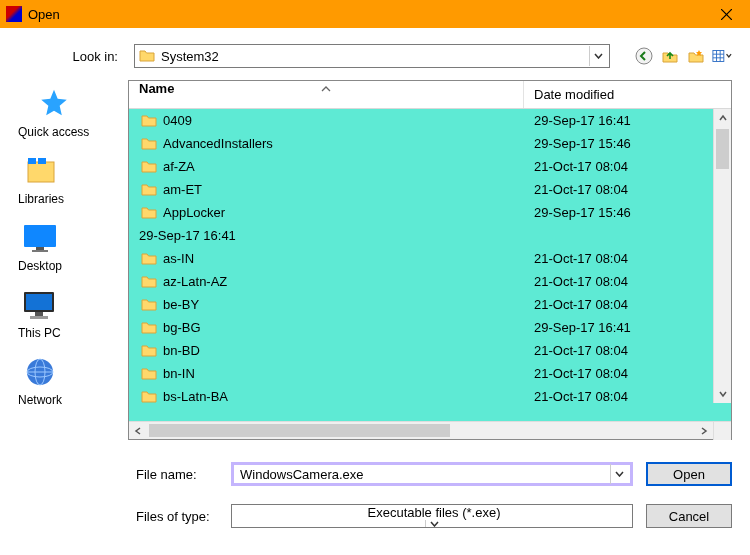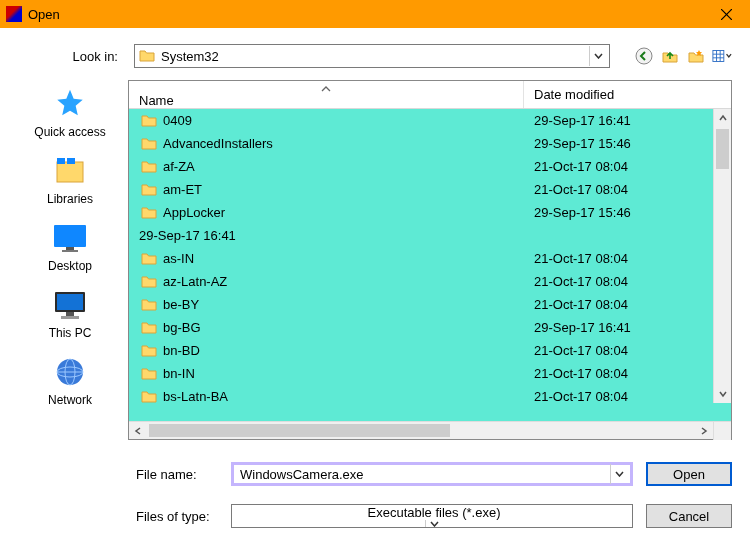--- a/index.html
+++ b/index.html
@@ -18,28 +18,28 @@
 .look-in { flex:1; display:flex; align-items:center; border:1px solid #7a7a7a; height:24px; background:#fff; padding:0 2px 0 4px; }
 .look-in .folder-icon { width:16px; height:16px; margin-right:6px; }
 .look-in .txt { flex:1; }
 .look-in .dd { width:18px; height:20px; display:flex; align-items:center; justify-content:center; border-left:1px solid #ccc; cursor:pointer; }
 
 .tool-icons { display:flex; gap:6px; margin-left:8px; }
 .tool-icons .ti { width:20px; height:20px; display:flex; align-items:center; justify-content:center; cursor:pointer; }
 
 .body-row { display:flex; margin-top:12px; gap:6px; }
 
-.places { width: 104px; display:flex; flex-direction:column; align-items:center; gap:14px; padding-top:6px; }
+.places { width: 104px; display:flex; flex-direction:column; align-items:flex-start; gap:14px; padding-top:6px; }
 .place { display:flex; flex-direction:column; align-items:center; gap:3px; cursor:pointer; }
 .place .pl-icon { width:36px; height:36px; display:flex; align-items:center; justify-content:center; }
 .place .pl-label { font-size:12px; text-align:center; }
 
 .list-area { flex:1; border:1px solid #888; display:flex; flex-direction:column; height: 360px; }
 .list-head { display:flex; align-items:center; height:28px; border-bottom:1px solid #d9d9d9; position:relative; background:#fff; }
-.col-name { width: 395px; padding-left:10px; border-right:1px solid #e3e3e3; height:100%; display:flex; align-items:flex-end; position:relative; }
+.col-name { width: 395px; padding-left:10px; border-right:1px solid #e3e3e3; height:100%; display:flex; align-items:flex-start; position:relative;font-weight:bold; }
 .col-date { flex:1; padding-left:10px; height:100%; display:flex; align-items:center; }
 .sort-arrow { position:absolute; left:50%; top:-1px; transform:translateX(-50%); }
 
 .list-body { flex:1; overflow:hidden; position:relative; background:#5eead4; }
 .rows { }
 .row { display:flex; align-items:center; height:23px; }
 .row .c-name { width:395px; padding-left:12px; display:flex; align-items:center; gap:6px; }
 .row .c-date { flex:1; padding-left:10px; }
 .row .folder-ic { width:16px; height:14px; }
 

